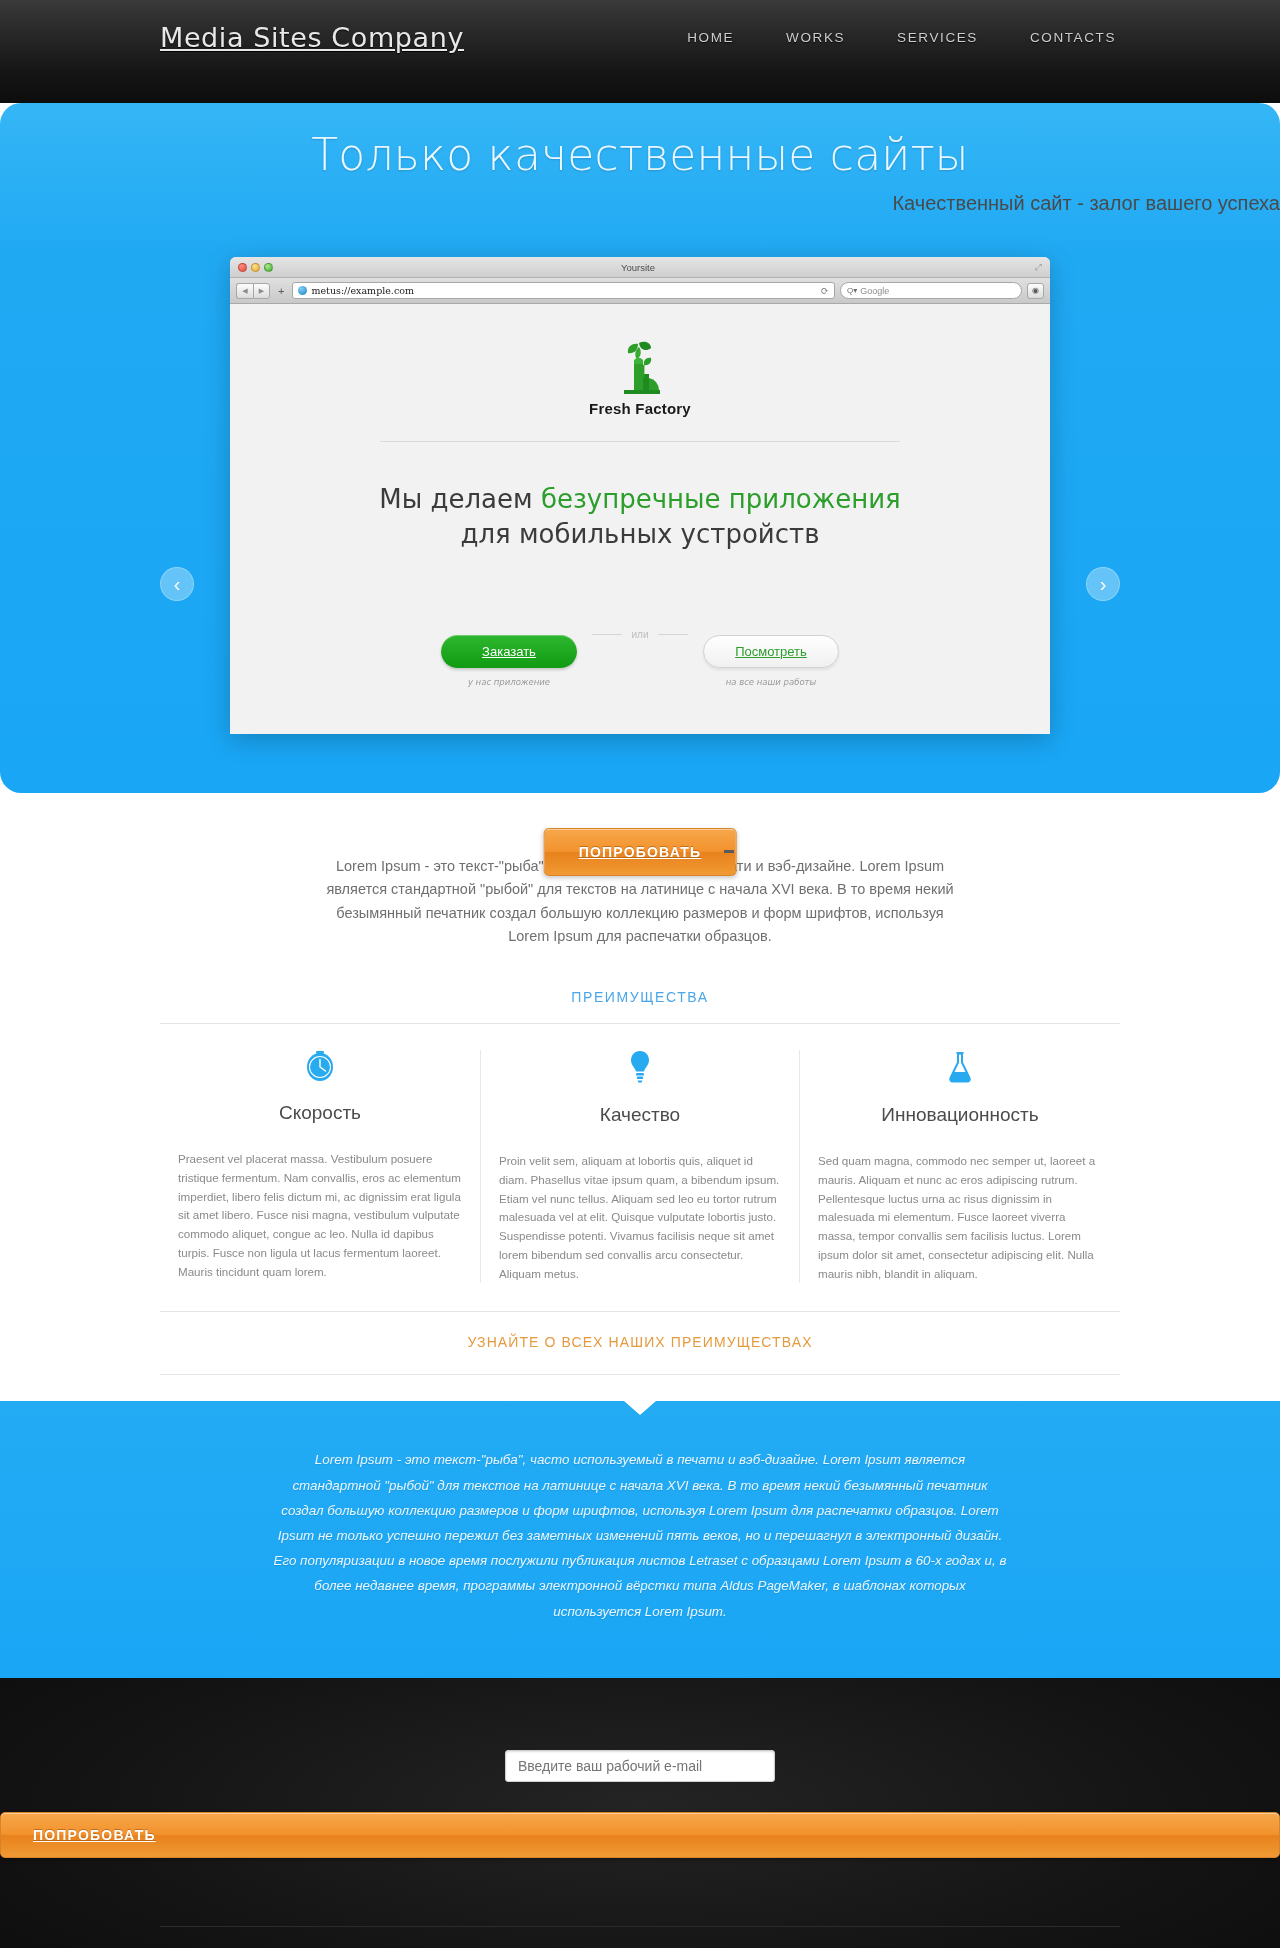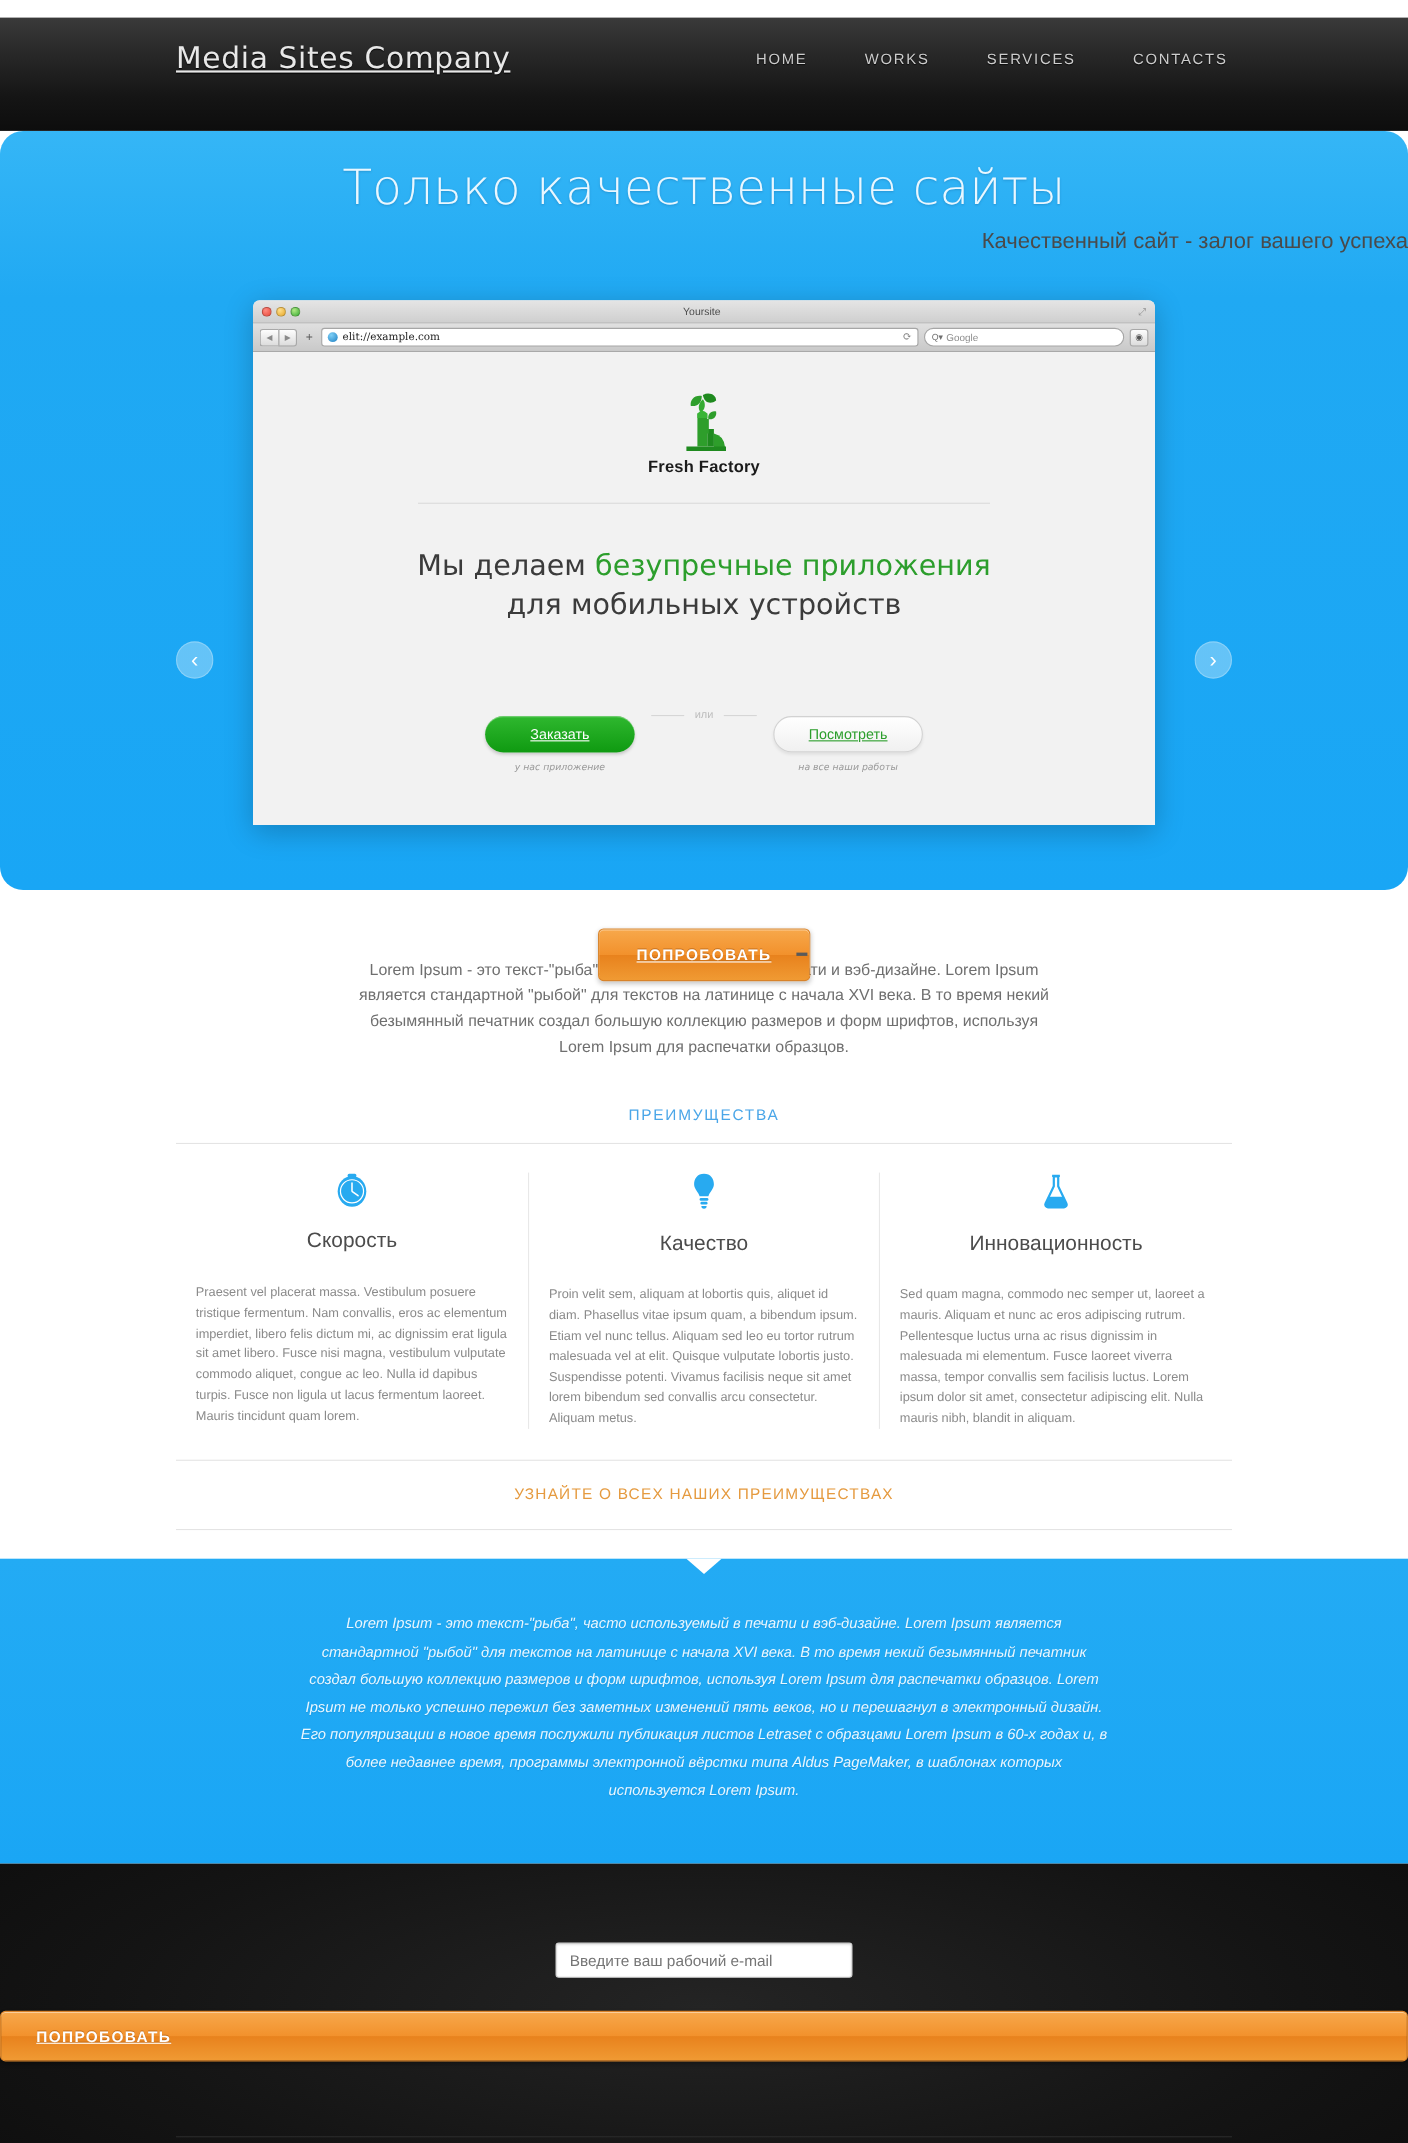--- a/index.html
+++ b/index.html
@@ -13,21 +13,21 @@
   body { overflow-x: hidden; }
 
   
   .site-header {
     height: 103px;
     background: linear-gradient(to bottom, #3a3a3a 0%, #2a2a2a 28%, #151515 70%, #0d0d0d 100%);
     position: relative;
   }
   .header-inner {
     width: 960px;
-    margin: 16px auto;
+    margin: 0 auto;
     height: 75px;
     display: flex;
     align-items: center;
     justify-content: space-between;
   }
   .brand {
     font-family: "DejaVu Sans", sans-serif;
     font-size: 27px;
     letter-spacing: 0.6px;
     color: #e8e8e8;
@@ -375,21 +375,21 @@
       </div>
 
       <div class="browser-toolbar">
         <span class="navbtns">
           <span class="navbtn">◀</span>
           <span class="navbtn">▶</span>
         </span>
         <span class="plusbtn">+</span>
         <span class="urlbar">
           <span class="favicon"></span>
-          <span>elit://example.com</span>
+          <span>metus://example.com</span>
           <span class="reload">⟳</span>
         </span>
         <span class="searchbar">
           <span class="mag">Q▾</span>
           <span>Google</span>
         </span>
         <span class="toolbtn">◉</span>
       </div>
 
       <div class="browser-page">

